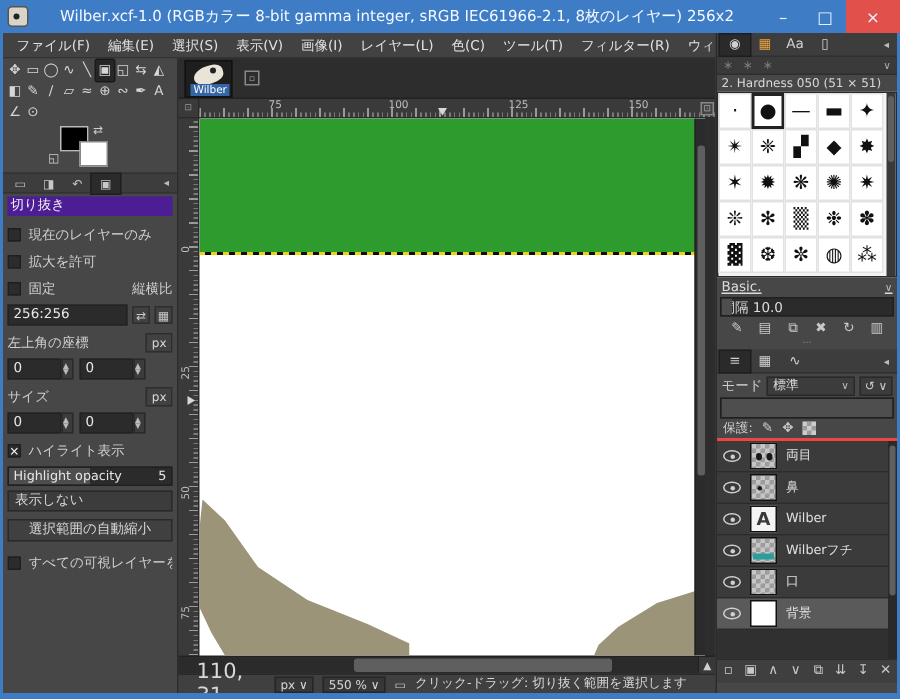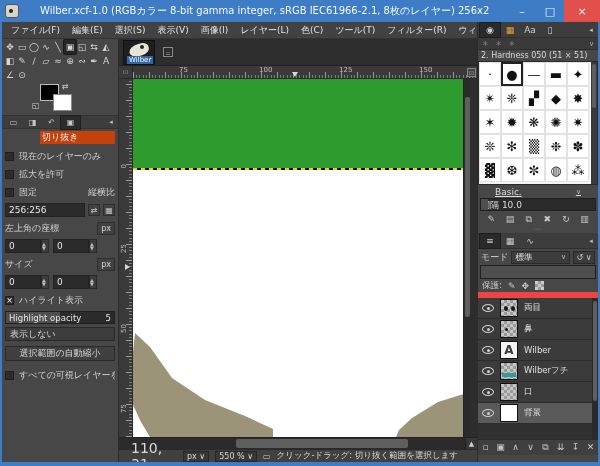--- a/index.html
+++ b/index.html
@@ -30,21 +30,21 @@
   .fg-swatch { position:absolute; left:38px; top:1px; width:19px; height:17px; background:#000; border:1px solid #bbb; }
   .bg-swatch { position:absolute; left:51px; top:11px; width:19px; height:17px; background:#fff; border:1px solid #888; }
   .swap-colors-icon { position:absolute; left:60px; top:-1px; font-size:8px; color:#ccc; }
   .default-colors-icon { position:absolute; left:30px; top:18px; font-size:8px; color:#ccc; }
   .dock-tabs { display:flex; align-items:center; height:14px; background:#3d3d3d; border-top:1px solid #333; border-bottom:1px solid #333; padding:0 2px; }
   .dock-tab { width:19px; height:13px; display:flex; align-items:center; justify-content:center; font-size:8px; color:#c8c8c8; }
   .dock-tab.selected { background:#2b2b2b; box-shadow:0 0 0 1px #1f1f1f; }
   .dock-menu { margin-left:auto; font-size:7px; color:#bbb; width:10px; text-align:center; }
 
   .tool-options { padding:2px 3px 0 3px; }
-  .opt-header { background:#c2410c; height:13px; line-height:13px; padding-left:2px; font-size:9px; color:#f0f0f0; margin-bottom:3px;margin-left:35px; }
+  .opt-header { background:#4c1d95; height:13px; line-height:13px; padding-left:2px; font-size:9px; color:#f0f0f0; margin-bottom:3px; }
   .opt-row { display:flex; align-items:center; height:18px; overflow:hidden; white-space:nowrap; }
   .checkbox { width:9px; height:9px; background:#2c2c2c; border:1px solid #1f1f1f; margin-right:5px; flex:none; font-size:8px; line-height:8px; text-align:center; color:#fff; }
   .cb-label { font-size:9px; color:#cfcfcf; overflow:hidden; }
   .opt-right { margin-left:auto; font-size:9px; color:#cfcfcf; }
   .entry { background:#2b2b2b; border:1px solid #222; color:#e8e8e8; font-size:9px; height:14px; line-height:12px; padding:0 3px; }
   .aspect-row { display:flex; align-items:center; gap:3px; height:18px; }
   .aspect-entry { flex:1; }
   .mini-icon-btn { width:12px; height:12px; font-size:8px; color:#c8c8c8; text-align:center; line-height:12px; background:#414141; border:1px solid #2e2e2e; }
   .unit-box { margin-left:auto; background:#414141; border:1px solid #2e2e2e; height:13px; line-height:11px; padding:0 3px; font-size:8px; color:#d8d8d8; }
   .spin-row { display:flex; align-items:center; gap:4px; height:18px; }
@@ -113,39 +113,39 @@
   .filter-row { display:flex; align-items:center; height:12px; background:#3a3a3a; border-bottom:1px solid #2e2e2e; padding:0 4px; }
   .filter-ghost { color:#7d7d7d; font-size:8px; letter-spacing:2px; }
   .filter-chev { margin-left:auto; font-size:7px; color:#aaa; }
   .brush-title { height:11px; line-height:11px; padding-left:3px; font-size:8px; color:#d8d8d8; white-space:nowrap; overflow:hidden; }
   .brush-grid-wrap { position:relative; height:124px; background:#f4f4f4; border:1px solid #2a2a2a; }
   .brush-grid { display:flex; flex-wrap:wrap; width:113px; }
   .brush-cell { width:22px; height:24px; display:flex; align-items:center; justify-content:center; color:#111; font-size:13px; background:#fff; border:1px solid #e2e2e2; }
   .brush-cell.selected { border:2px solid #222; }
   .brush-scroll { position:absolute; right:0; top:0; width:6px; height:122px; background:#3a3a3a; }
   .brush-scroll .vscroll-thumb { top:2px; height:44px; left:1px; width:4px; }
-  .rd-row { display:flex; align-items:center; height:13px; padding:0 17px;text-decoration:underline; }
+  .rd-row { display:flex; align-items:center; height:13px; padding:0 3px;text-decoration:underline; }
   .rd-row .chev { margin-left:auto; font-size:7px; color:#bbb; }
   .rd-slider { position:relative; height:13px; background:#2b2b2b; border:1px solid #202020; margin:0 2px; overflow:hidden; }
   .icon-btn-row { display:flex; align-items:center; justify-content:space-around; height:16px; padding:0 4px; }
   .icon-btn { width:15px; height:13px; font-size:9px; color:#c9c9c9; text-align:center; line-height:13px; }
   .grip { height:6px; text-align:center; line-height:4px; font-size:6px; color:#9a9a9a; }
   .mode-row { display:flex; align-items:center; height:16px; padding:0 3px; gap:3px; }
   .mode-label { font-size:9px; color:#cfcfcf; }
   .mode-select { flex:1; background:#3c3c3c; border:1px solid #292929; height:13px; line-height:11px; padding:0 3px; font-size:8.5px; color:#e0e0e0; display:flex; }
   .mode-select .chev { margin-left:auto; font-size:7px; color:#bbb; }
   .mode-extra { width:22px; background:#3c3c3c; border:1px solid #292929; height:13px; font-size:8px; color:#ccc; text-align:center; line-height:11px; }
   .lock-row { display:flex; align-items:center; height:13px; padding:0 4px; gap:6px; }
   .lock-label { font-size:8.5px; color:#cfcfcf; }
   .lock-icon { font-size:9px; color:#c9c9c9; }
   .lock-alpha { width:9px; height:9px; background:
       linear-gradient(45deg,#999 25%,transparent 25%,transparent 75%,#999 75%),
       linear-gradient(45deg,#999 25%,transparent 25%,transparent 75%,#999 75%);
       background-color:#ccc; background-size:6px 6px; background-position:0 0,3px 3px; }
-  .layer-list { position:relative; height:147px; background:#303030; border-top:6px solid #ef4444; overflow:hidden; }
+  .layer-list { position:relative; height:147px; background:#303030; border-top:2px solid #ef4444; overflow:hidden; }
   .layer-row { display:flex; align-items:center; height:21px; background:#3b3b3b; border-bottom:1px solid #2c2c2c; padding-left:4px; gap:6px; }
   .layer-row.selected { background:#5a5a5a; }
   .eye { width:12px; height:8px; border:1px solid #cfcfcf; border-radius:50%; position:relative; flex:none; }
   .eye::after { content:''; position:absolute; left:3.5px; top:1.5px; width:3px; height:3px; background:#cfcfcf; border-radius:50%; }
   .layer-thumb { width:18px; height:18px; border:1px solid #111; position:relative; flex:none; background:
       linear-gradient(45deg,#9a9a9a 25%,transparent 25%,transparent 75%,#9a9a9a 75%),
       linear-gradient(45deg,#9a9a9a 25%,transparent 25%,transparent 75%,#9a9a9a 75%);
       background-color:#c6c6c6; background-size:6px 6px; background-position:0 0,3px 3px; }
   .layer-thumb.thumb-eyes::after { content:''; position:absolute; left:3px; top:6px; width:4px; height:5px; background:#1a1a1a; border-radius:50%; box-shadow:7px 0 0 #1a1a1a; }
   .layer-thumb.thumb-dot::after { content:''; position:absolute; left:4px; top:7px; width:3px; height:3px; background:#1a1a1a; border-radius:50%; }

